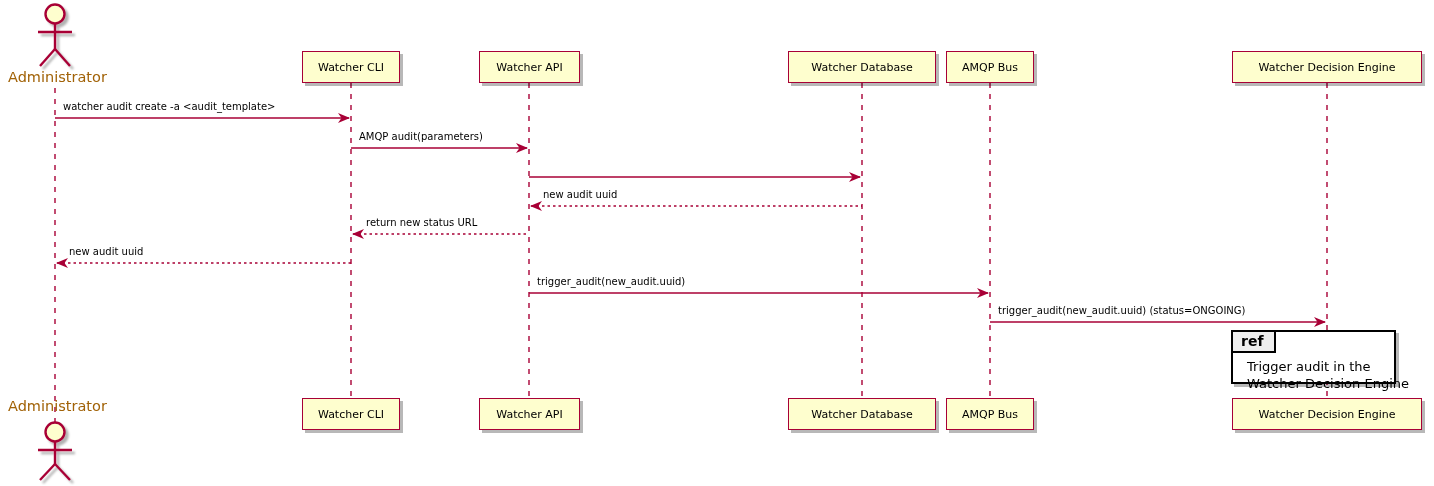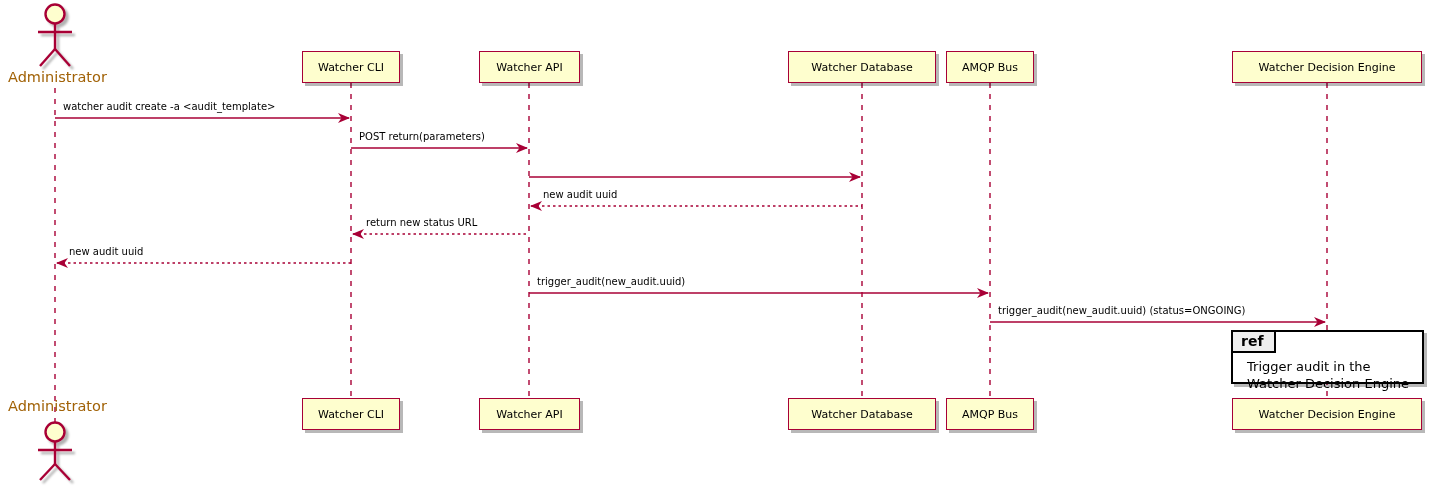--- a/index.html
+++ b/index.html
@@ -120,26 +120,26 @@
     <span>Watcher Database</span>
   </div>
   <div class="lifeline-box" style="left:946px;top:398px;width:88px;height:32px;">
     <span>AMQP Bus</span>
   </div>
   <div class="lifeline-box" style="left:1232px;top:398px;width:190px;height:32px;">
     <span>Watcher Decision Engine</span>
   </div>
 
   <div class="msg-label" style="left:63px;top:101px;">watcher audit create -a &lt;audit_template&gt;</div>
-  <div class="msg-label" style="left:359px;top:131px;">POST return(parameters)</div>
+  <div class="msg-label" style="left:359px;top:131px;">AMQP audit(parameters)</div>
   <div class="msg-label" style="left:543px;top:189px;">new audit uuid</div>
   <div class="msg-label" style="left:366px;top:217px;">return new status URL</div>
   <div class="msg-label" style="left:69px;top:246px;">new audit uuid</div>
   <div class="msg-label" style="left:998px;top:305px;">trigger_audit(new_audit.uuid) (status=ONGOING)</div>
   <div class="msg-label" style="left:537px;top:276px;">trigger_audit(new_audit.uuid)</div>
 
-  <div class="ref-frame" style="left:1231px;top:330px;width:193px;height:54px;">
+  <div class="ref-frame" style="left:1231px;top:330px;width:165px;height:54px;">
     <div class="ref-tab">ref</div>
     <div class="ref-body">Trigger audit in the
 Watcher Decision Engine</div>
   </div>
 
 </div>
 
 </body></html>

